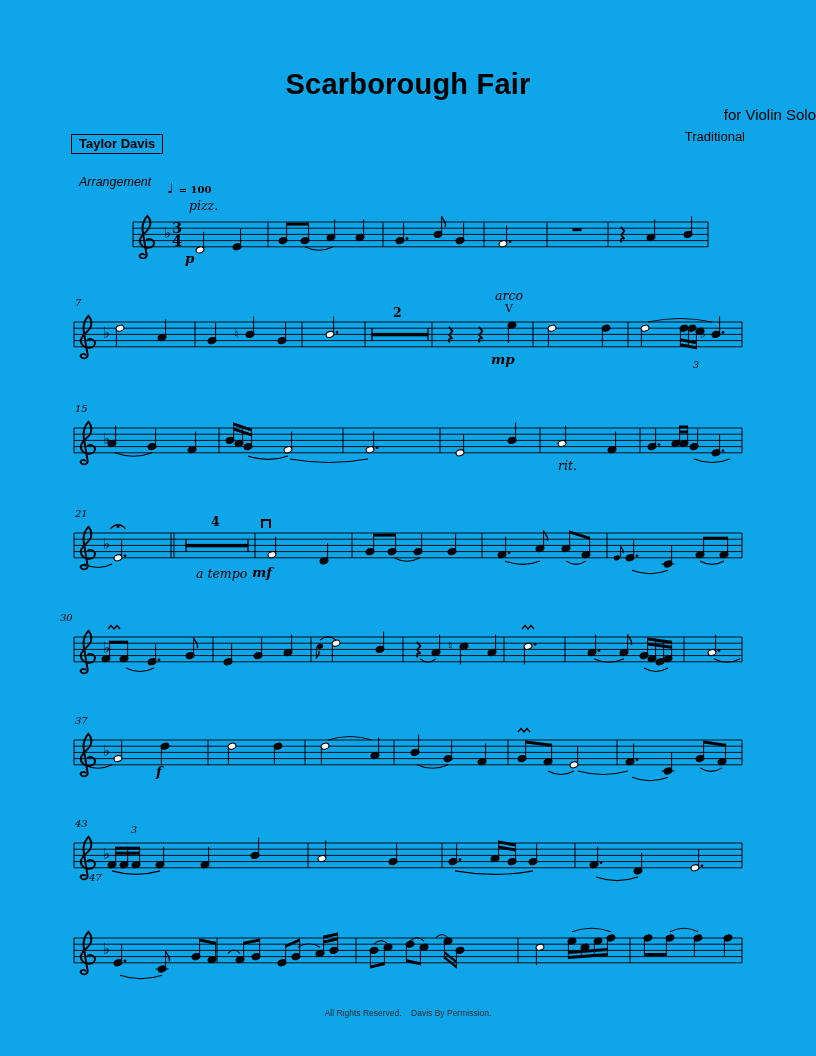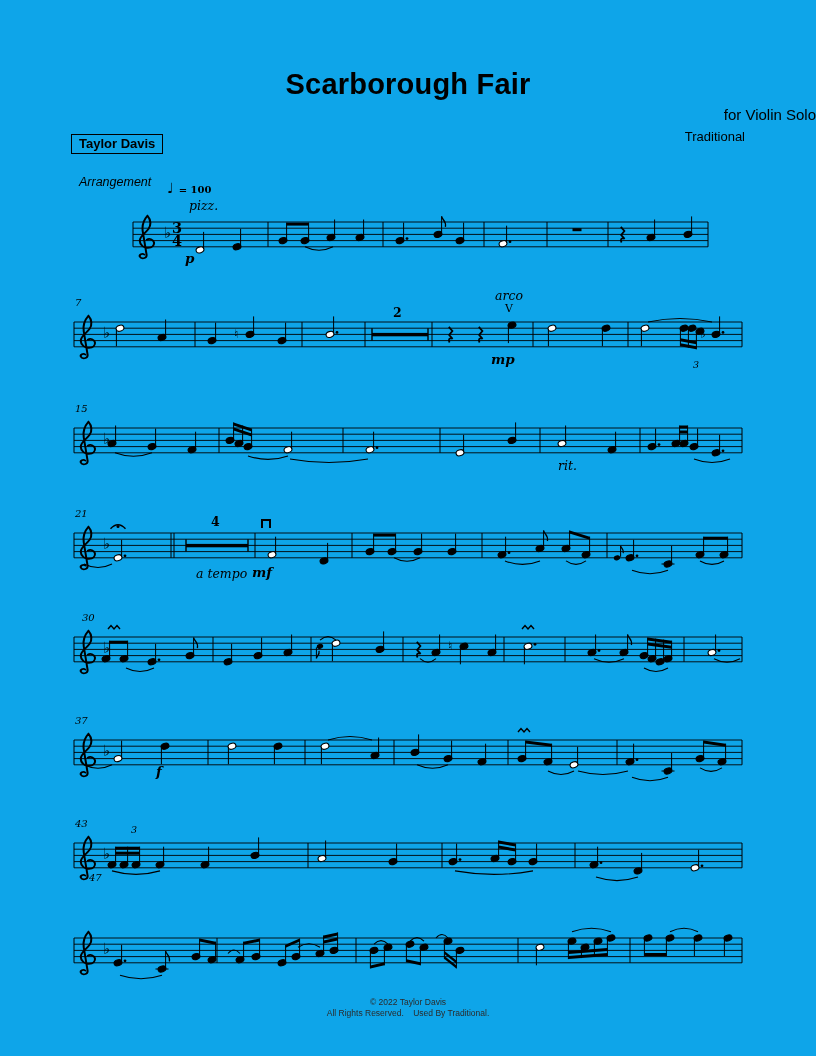--- a/index.html
+++ b/index.html
@@ -569,23 +569,22 @@
       <div class="ann bow" style="left: 505px; top: 302px;">V</div>
       <div class="ann dyn" style="left: 491px; top: 351px;">mp</div>
       <div class="ann num" style="left: 393px; top: 305px;">2</div>
       <div class="ann trip" style="left: 693px; top: 359px;">3</div>
       <div class="ann mn" style="left: 75px; top: 403px;">15</div>
       <div class="ann expr" style="left: 558px; top: 458px;">rit.</div>
       <div class="ann mn" style="left: 75px; top: 508px;">21</div>
       <div class="ann num" style="left: 211px; top: 514px;">4</div>
       <div class="ann expr" style="left: 196px; top: 566px;">a tempo</div>
       <div class="ann dyn" style="left: 252px; top: 564px;">mf</div>
-      <div class="ann mn" style="left: 82px; top: 612px;">30</div>
+      <div class="ann mn" style="left: 60px; top: 612px;">30</div>
       <div class="ann mn" style="left: 75px; top: 715px; font-style: italic;">37</div>
       <div class="ann dyn" style="left: 156px; top: 763px;">f</div>
       <div class="ann mn" style="left: 75px; top: 818px;">43</div>
       <div class="ann trip" style="left: 131px; top: 824px;">3</div>
       <div class="ann mn" style="left: 75px; top: 872px; margin-left: 14px;">47</div>
     </div>
 
-  <div class="abs footer f1">© 2022 Taylor Davis</div>
-  <div class="abs footer f2">All Rights Reserved.    Used By Traditional.</div>
+  <div class="abs footer f2">All Rights Reserved.    Davis By Permission.</div>
 </div>
 
 </body></html>

